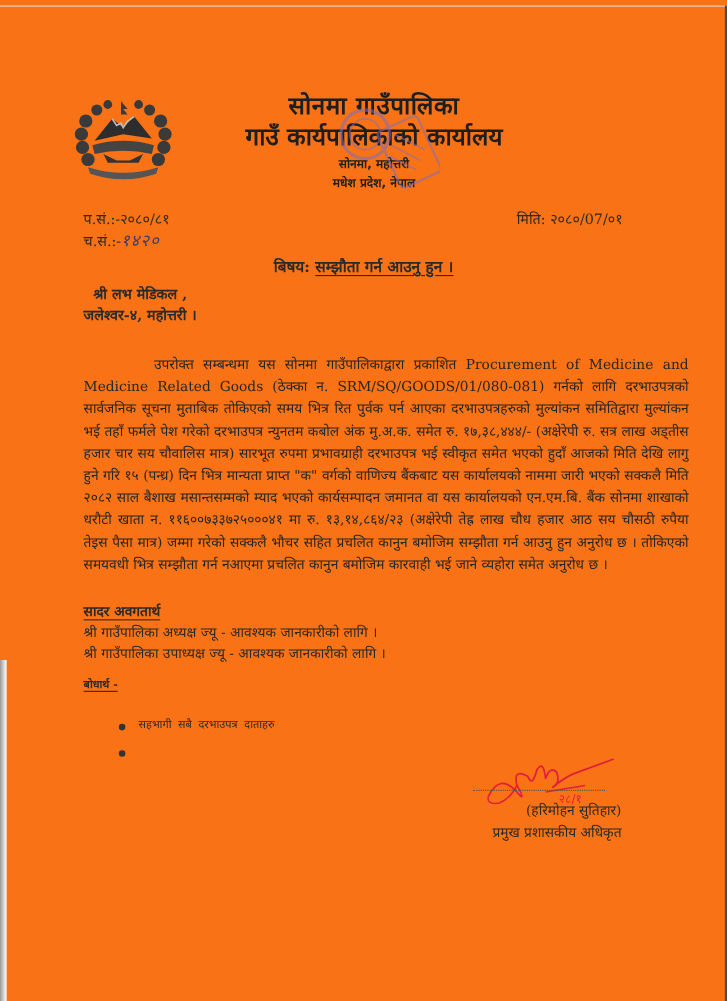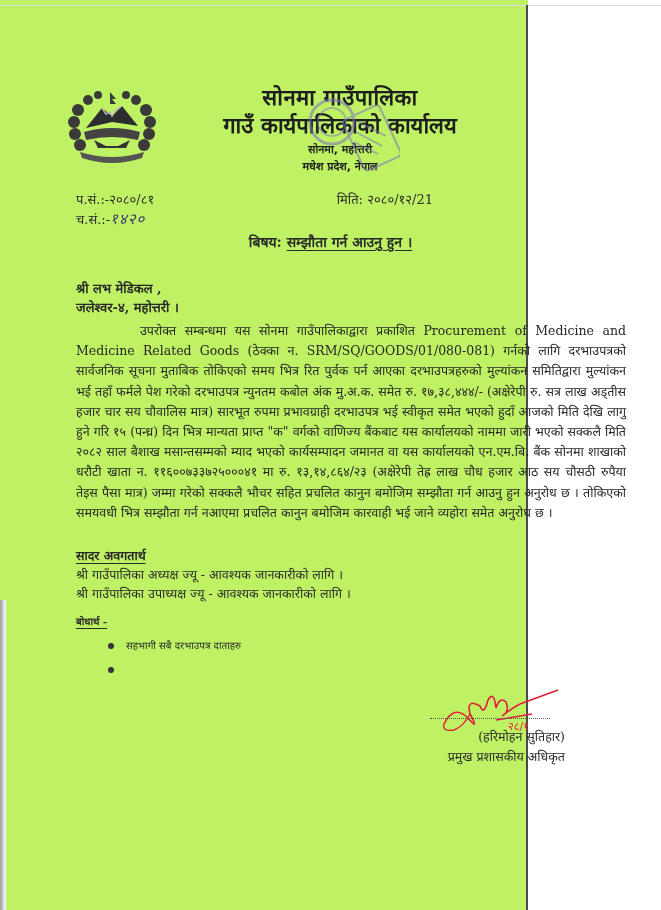--- a/index.html
+++ b/index.html
@@ -11,22 +11,22 @@
       width: 661px;
       height: 910px;
       position: relative;
       overflow: hidden;
       font-family: "DejaVu Serif", "Liberation Serif", serif;
       color: #2a2a2a;
     }
     .page {
       position: absolute;
       left: 0; top: 0;
-      width: 528px; height: 910px;
-      background: #bef264;
+      width: 661px; height: 910px;
+      background: #f97316;
     }
     .edge-right {
       position: absolute;
       right: 0; top: 5px;
       width: 2px; height: 905px;
       background: #4a4a4a;
     }
     .edge-left {
       position: absolute;
       left: 0; top: 600px;
@@ -96,23 +96,24 @@
       font-size: 14px;
       font-weight: 600;
     }
     .subject .subj-text {
       text-decoration: underline;
       text-underline-offset: 3px;
       text-align: center;
     }
 
     .recipient {
-      position: absolute; left: 76px; top: 279px;
+      position: absolute; left: 76px; top: 259px;
       font-size: 13px; font-weight: bold;
       line-height: 19px;
+      text-align: center;
     }
 
     .body-para {
       position: absolute;
       left: 76px; top: 321px;
       width: 550px;
       font-size: 12.5px;
       line-height: 20.2px;
       text-align: justify;
       text-indent: 64px;
@@ -128,23 +129,24 @@
       font-weight: bold;
       text-decoration: underline;
       text-underline-offset: 3px;
     }
 
     .bodharth {
       position: absolute; left: 76px; top: 614px;
       font-size: 10px;
     }
     .bodharth ul {
-      margin: 6px 0 0 0;
+      margin: 21px 0 0 0;
       padding: 0 0 0 32px;
       list-style: none;
+      font-family: Liberation Mono, monospace;
     }
     .bodharth li {
       position: relative;
       line-height: 24px;
       padding-left: 18px;
     }
     .bullet {
       position: absolute;
       left: 0; top: 9px;
       width: 6px; height: 6px;
@@ -224,21 +226,21 @@
   </svg>
 
   <div class="ref-ps">
     <span>प.सं.:-</span><span>२०८०/८१</span>
   </div>
   <div class="ref-chs">
     <span>च.सं.:-</span><span class="handwritten">१४२०</span>
   </div>
   <div class="date">
     <span>मिति:</span>
-    <span>२०८०/१२/21</span>
+    <span>२०८०/07/०१</span>
   </div>
 
   <div class="subject">
     <span>बिषय:</span>
     <span class="subj-text">सम्झौता गर्न आउनु हुन ।</span>
   </div>
 
   <div class="recipient">
     <div>श्री लभ मेडिकल ,</div>
     <div>जलेश्वर-४, महोत्तरी ।</div>

